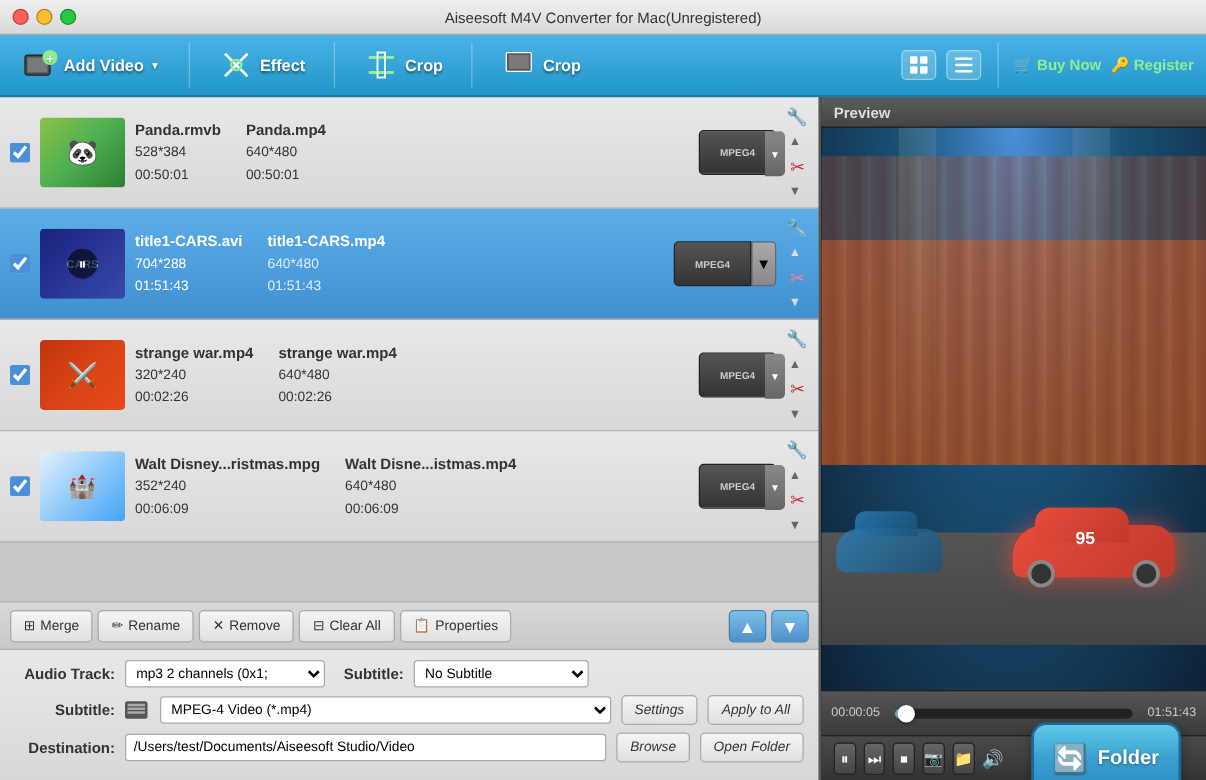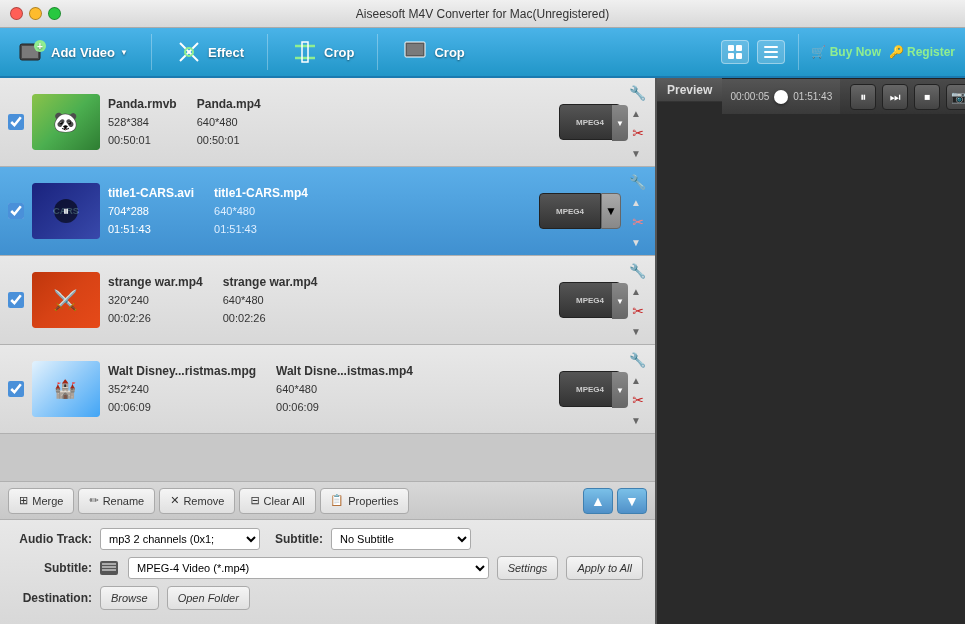--- a/index.html
+++ b/index.html
@@ -308,21 +308,21 @@
       cursor: pointer;
       color: #333;
       font-style: italic;
     }
 
     
     #right-panel {
       width: 310px;
       background: #2a2a2a;
       display: flex;
-      flex-direction: row;
+      flex-direction: column;
       border-left: 2px solid #555;
     }
     #preview-header {
       height: 24px;
       background: linear-gradient(to bottom, #5c5c5c, #444);
       display: flex; align-items: center; padding: 0 10px;
       border-bottom: 1px solid #333;
     }
     #preview-header span { color: #ddd; font-size: 12px; font-weight: bold; }
     #preview-video {
@@ -721,20 +721,21 @@
           <div class="profile-icon"></div>
           <select class="settings-select" style="flex:1;">
             <option>MPEG-4 Video (*.mp4)</option>
           </select>
         </div>
         <button class="settings-btn">Settings</button>
         <button class="settings-btn">Apply to All</button>
       </div>
       <div class="settings-row">
         <span class="settings-label">Destination:</span>
+        <input type="text" class="dest-input" value="/Users/test/Documents/Aiseesoft Studio/Video" style="">
         <button class="settings-btn">Browse</button>
         <button class="settings-btn">Open Folder</button>
       </div>
     </div>
   </div>
 
   <div id="right-panel">
     <div id="preview-header">
       <span>Preview</span>
     </div>

